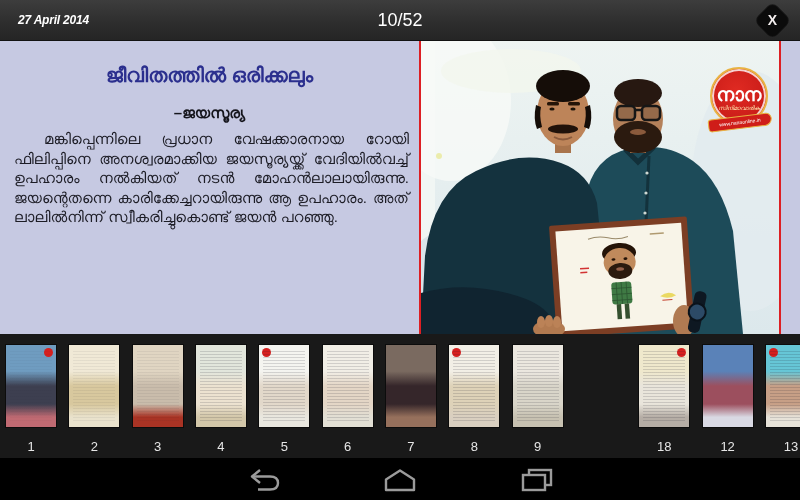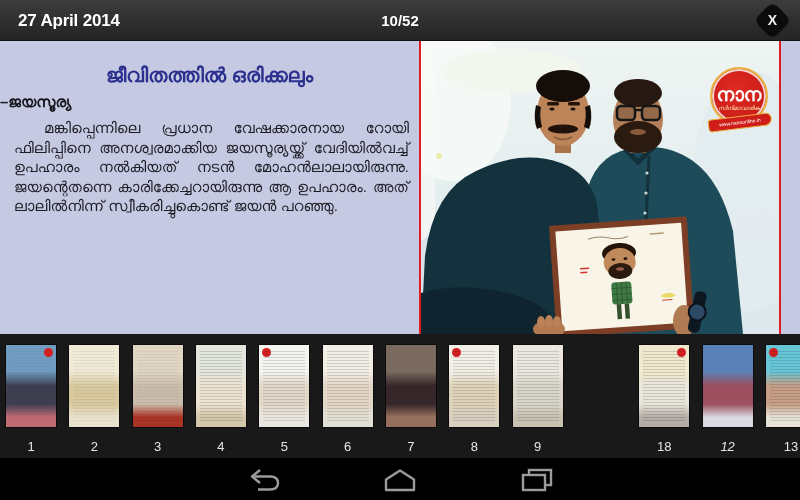--- a/index.html
+++ b/index.html
@@ -4,39 +4,39 @@
 <style>
   html,body{margin:0;padding:0;background:#000;}
   *{box-sizing:border-box;font-family:"Liberation Sans",sans-serif;}
   .stage{position:relative;width:800px;height:500px;overflow:hidden;background:#191919;}
 
   
   .topbar{position:absolute;left:0;top:0;width:800px;height:41px;
     background:linear-gradient(180deg,#3d3d3d 0%,#2e2e2e 55%,#252525 100%);
     border-bottom:1px solid #121212;}
   .topbar-date{position:absolute;left:18px;top:0;height:32px;line-height:41px;
-    color:#fff;font-size:17px;font-weight:700;letter-spacing:-.2px;}
+    color:#fff;font-size:12px;font-weight:700;letter-spacing:-.2px;font-style:italic;}
   .topbar-page{position:absolute;left:0;width:800px;text-align:center;top:0;height:51px;
-    line-height:41px;color:#fff;font-size:15px;font-weight:700;}
+    line-height:41px;color:#fff;font-size:18px;font-weight:400;}
   .close-btn{position:absolute;right:15px;top:8px;width:25px;height:25px;background:#0b0b0b;
     border-radius:6px;transform:rotate(45deg);box-shadow:0 0 0 1px rgba(0,0,0,.6);}
   .close-x{position:absolute;left:0;top:0;width:25px;height:25px;line-height:25px;text-align:center;
     transform:rotate(-45deg);color:#f3eeee;font-weight:700;font-size:14px;}
 
   
   .page{position:absolute;left:0;top:41px;width:800px;height:293px;background:#f97316;overflow:hidden;}
   .text-panel{position:absolute;left:0;top:0;width:419px;height:293px;background:#c6c9e2;overflow:hidden;}
   .red-line{position:absolute;top:0;width:2px;height:293px;background:#dd1f23;}
   .red-line.l1{left:419px;} .red-line.l2{left:779px;}
   .right-strip{position:absolute;left:781px;top:0;width:19px;height:293px;background:#c6c9e2;}
   .photo{position:absolute;left:421px;top:0;width:358px;height:293px;}
 
   .article-title{margin:21px 8px 0 8px;text-align:center;color:#2b2f8e;
     font-weight:700;font-size:20px;line-height:26px;}
-  .article-byline{margin-top:5px;text-align:left;color:#15151c;font-weight:700;font-size:15px;}
+  .article-byline{margin-top:16px;text-align:center;color:#15151c;font-weight:700;font-size:15px;}
   .article-body{margin:7px 10px 0 14px;color:#1d1d26;font-size:15px;line-height:19.5px;text-align:justify;}
   .article-body p{margin:0;}
   .article-body p.p1{text-indent:30px;}
   .article-body p.p2{text-indent:14px;}
 
   
   .nana-logo{position:absolute;left:708px;top:26px;width:64px;height:70px;}
   .nana-circle{position:absolute;left:2px;top:0;width:58px;height:58px;border-radius:50%;
     background:radial-gradient(circle at 45% 40%,#e02a22 0%,#c91c18 75%);
     border:2px solid #e9b242;box-shadow:inset 0 0 0 2px rgba(255,255,255,.8);
@@ -238,21 +238,21 @@
       
     </div>
     <div class="thumb-num">9</div>
   </div>
       <div class="thumb k-article" style="left: 639.3px;">
     <div class="thumb-img" style="background: linear-gradient(rgb(239, 232, 204) 0%, rgb(239, 232, 204) 32%, rgb(233, 229, 219) 50%, rgb(233, 229, 219) 72%, rgb(181, 173, 165) 88%);">
       <span class="thumb-dot tr"></span>
     </div>
     <div class="thumb-num">18</div>
   </div>
-      <div class="thumb k-photo" style="left: 702.63px; font-style: italic;">
+      <div class="thumb k-photo" style="left: 702.63px;">
     <div class="thumb-img" style="background: linear-gradient(rgb(90, 130, 184) 0%, rgb(90, 130, 184) 32%, rgb(156, 79, 94) 50%, rgb(156, 79, 94) 72%, rgb(217, 217, 227) 88%);">
       
     </div>
     <div class="thumb-num">12</div>
   </div>
       <div class="thumb k-article" style="left: 765.96px;">
     <div class="thumb-img" style="background: linear-gradient(rgb(102, 198, 214) 0%, rgb(102, 198, 214) 32%, rgb(199, 159, 134) 50%, rgb(199, 159, 134) 72%, rgb(230, 226, 216) 88%);">
       <span class="thumb-dot tl"></span>
     </div>
     <div class="thumb-num">13</div>

